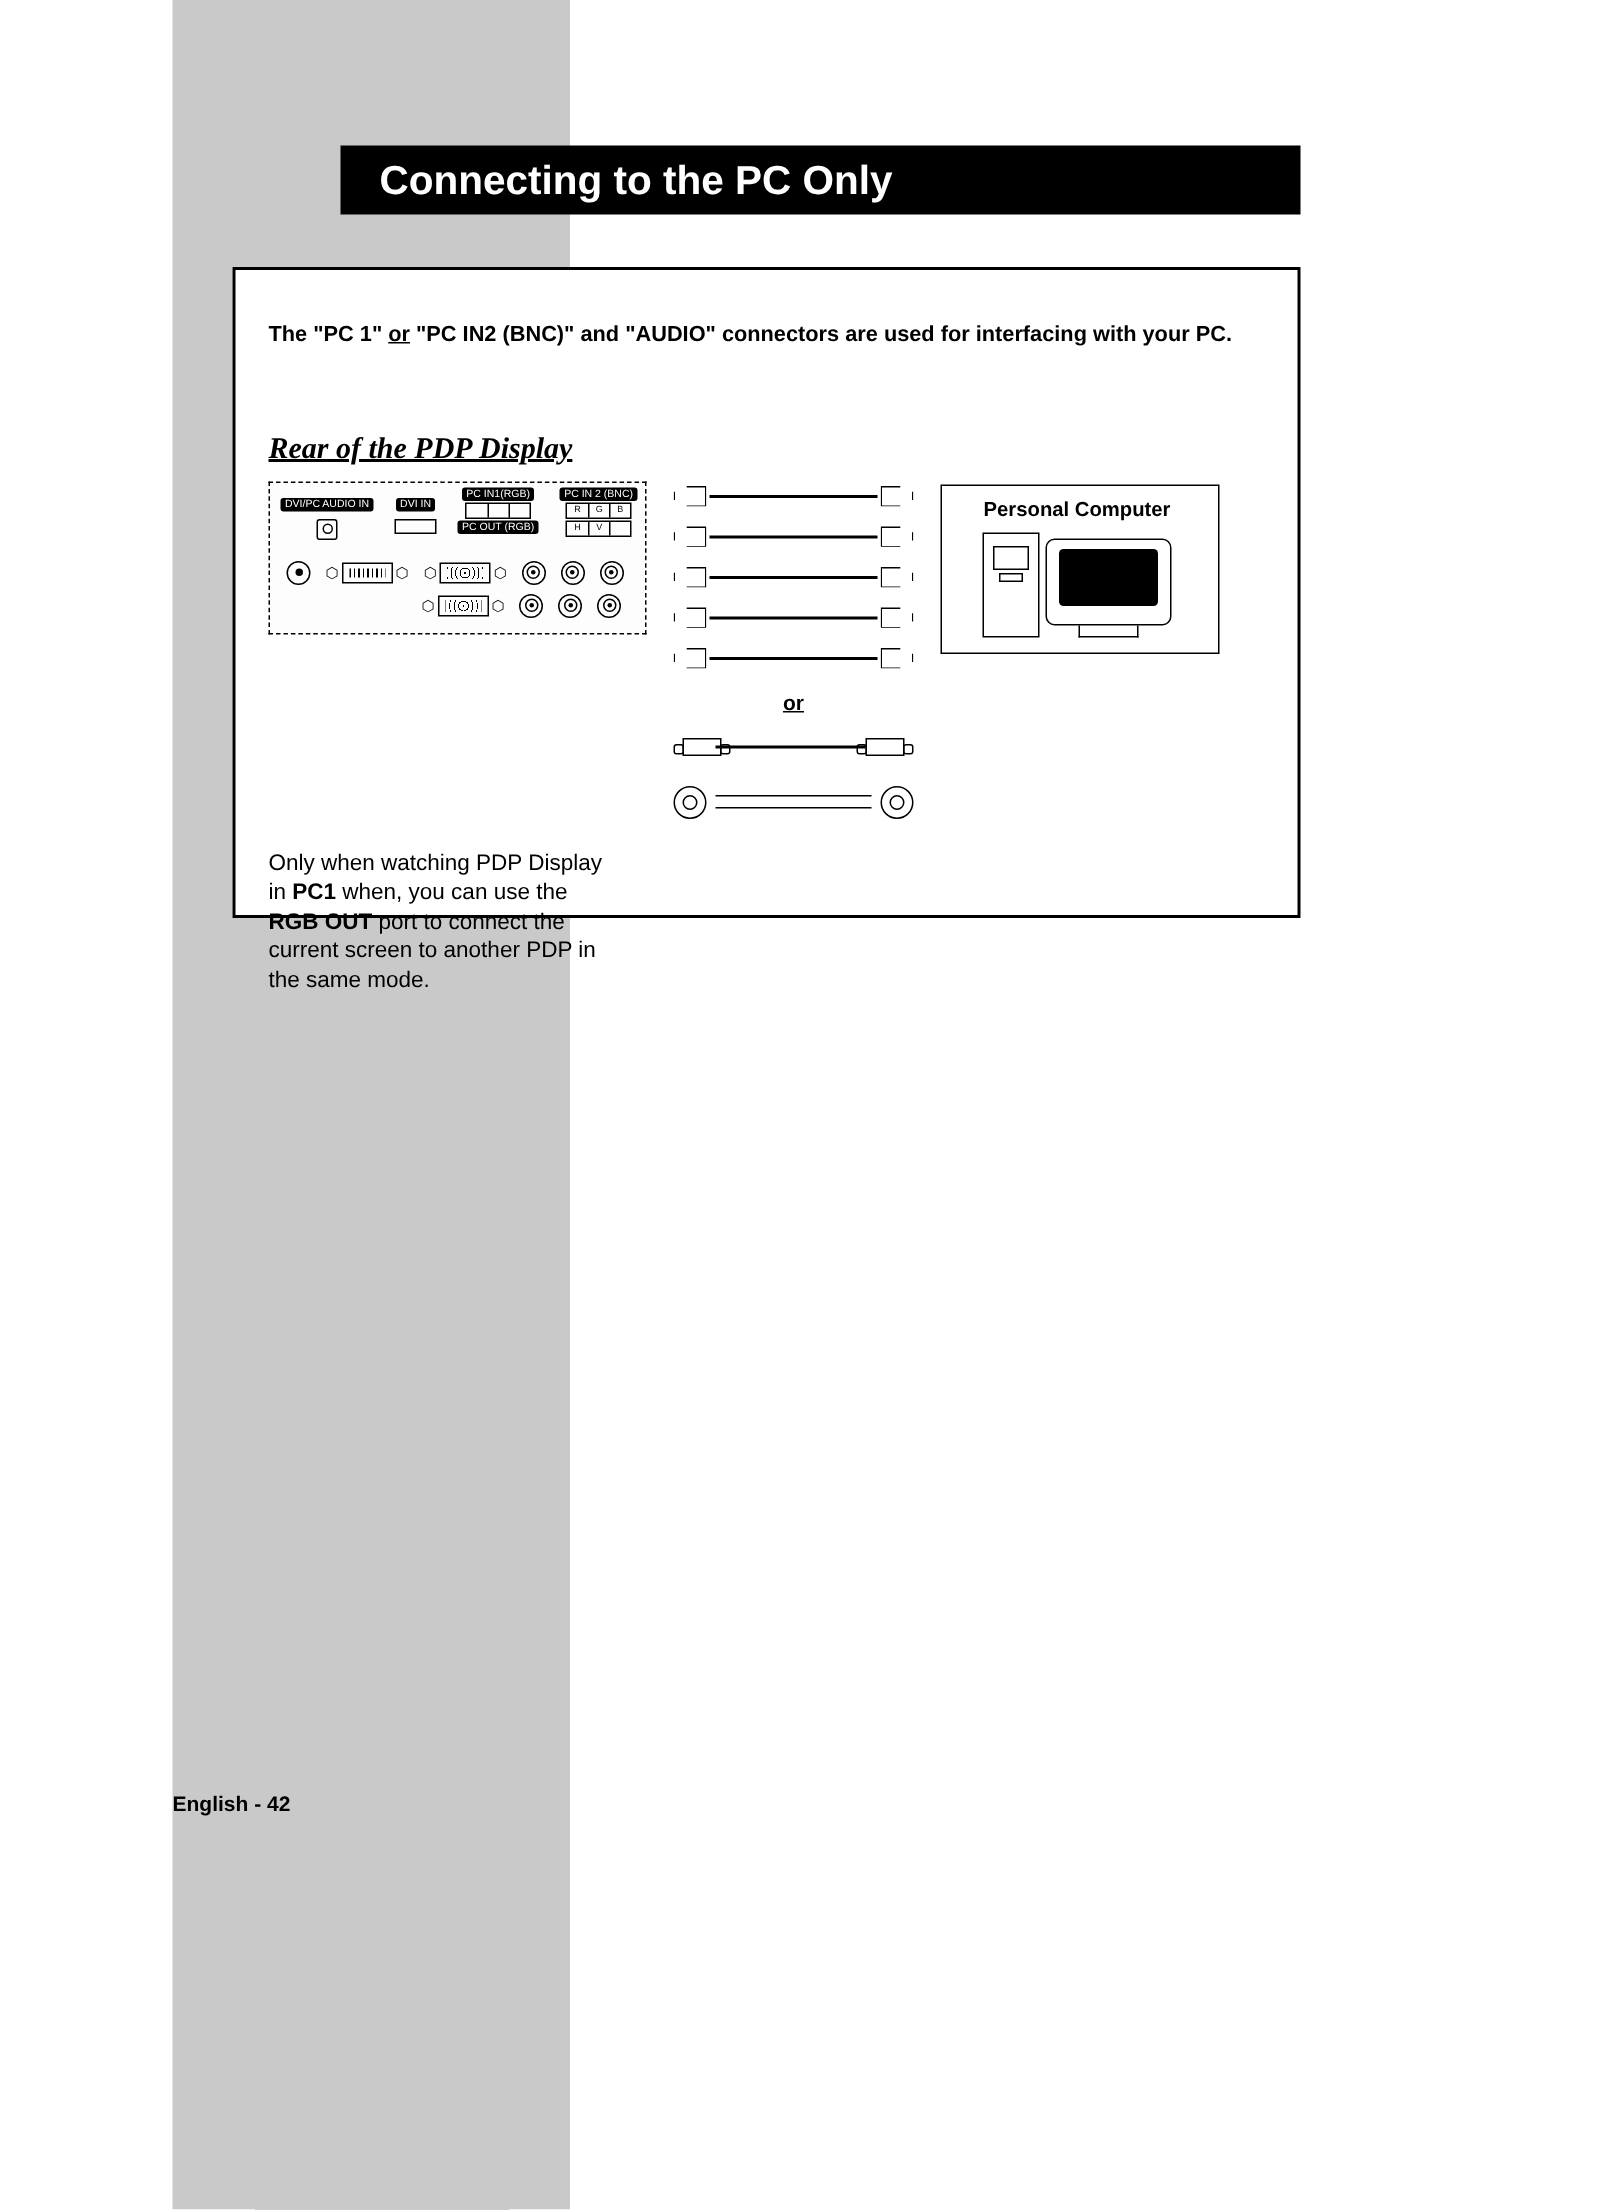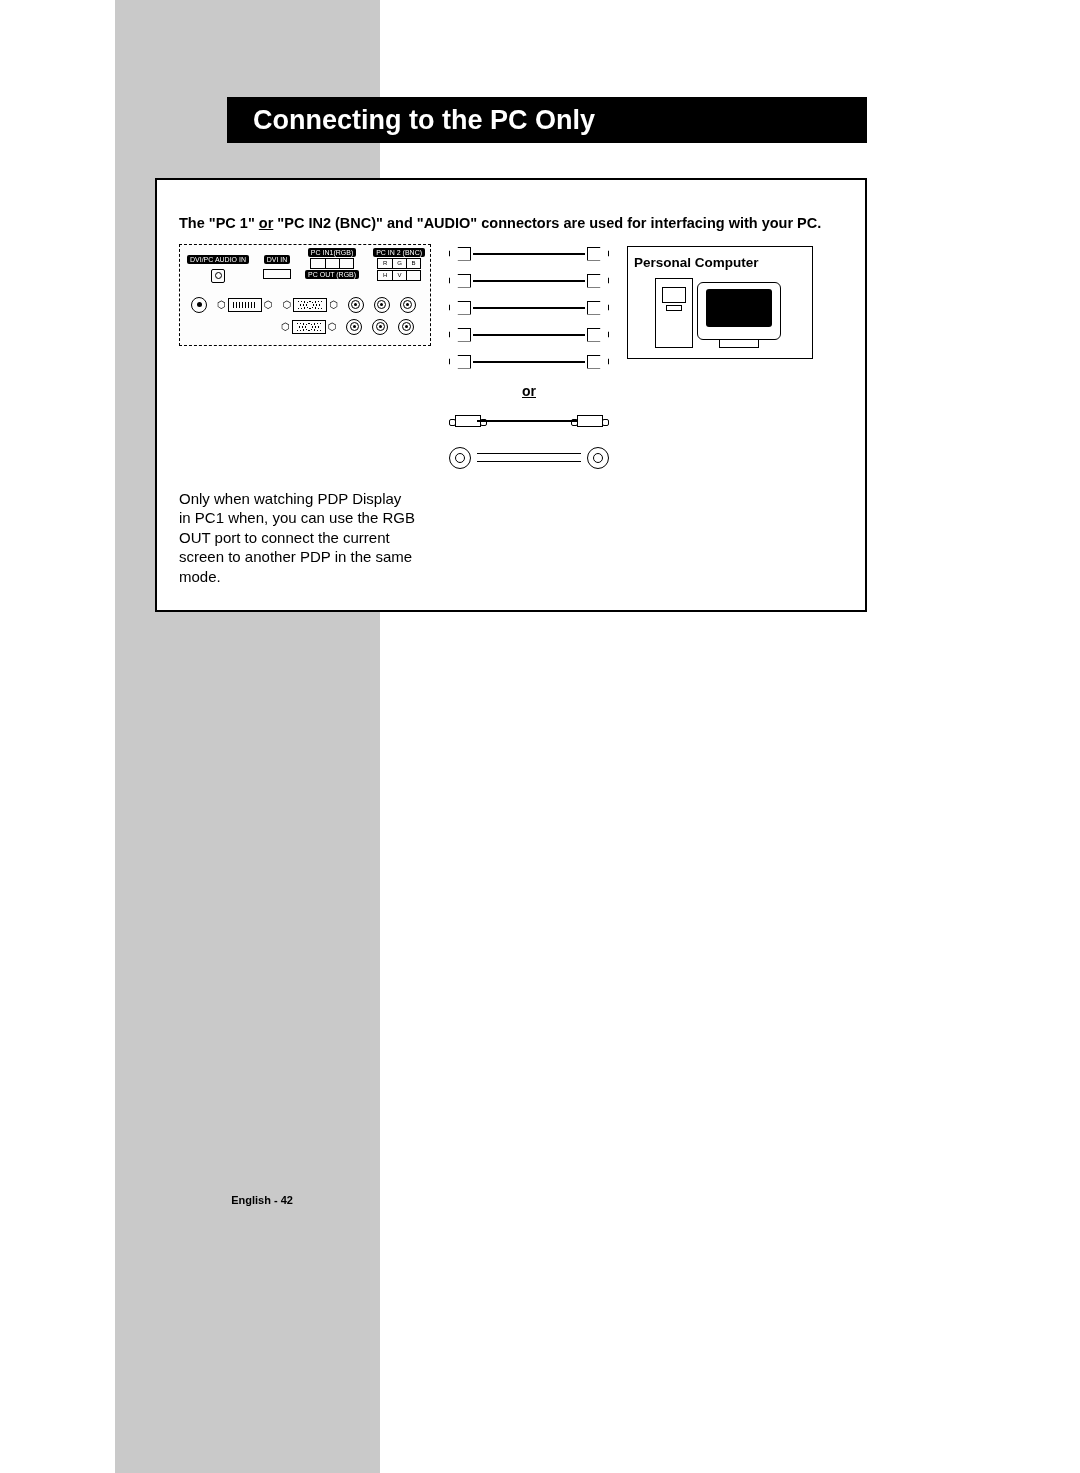--- a/index.html
+++ b/index.html
@@ -218,20 +218,21 @@
     left:50%; top:50%; transform:translate(-50%,-50%);
   }
   .rca.l{ left:0;}
   .rca.r{ right:0;}
 
   
   .pc-box {
     width: 186px;
     border: 1.5px solid #000;
     padding: 8px 10px 10px 6px;
+    text-align: center;
     margin-top: 2px;
   }
   .pc-box-title {
     font-size: 13.5px; font-weight: bold; margin-bottom: 8px;
   }
   .pc-illus {
     display:flex; justify-content:center; align-items:flex-end; gap:4px;
   }
   .tower {
     width:38px; height:70px; border:1.5px solid #000; position:relative; background:#fff;
@@ -255,48 +256,48 @@
     width:40px; height:8px; border:1.5px solid #000; border-top:none; margin:0 auto;
   }
 
   
   .lower-row {
     display:flex; margin-top: 18px; gap: 20px; align-items:flex-start;
   }
   .note {
     font-size: 15px; line-height: 1.3; width: 236px;
   }
-  .note b { font-weight: normal; }
+  .note b { font-weight: bold; }
 
   .footer {
     position:absolute;
     left: 115px;
     width: 294px;
     top: 1194px;
-    text-align:center;
-    font-size: 11px;
+    font-size: 14px;
     font-weight: bold;
     z-index: 3;
   }
 </style>
 </head>
 <body>
 
 <div class="sidebar"></div>
 
 <div class="title-bar">
   <span class="title-text">Connecting to the PC Only</span>
 </div>
 
 <div class="content-frame">
 
   <div class="intro">
     <span>The "PC 1" </span><span class="or">or</span><span> "PC IN2 (BNC)" and "AUDIO" connectors are used for interfacing with your PC.</span>
   </div>
 
+  <div class="subtitle">Rear of the PDP Display</div>
 
   <div class="diagram-row">
 
     <div class="panel-box">
       <div class="panel-top-row">
         <div class="audio-block">
           <span class="label-pill">DVI/PC
 AUDIO IN</span>
           <div class="jack-box"></div>
         </div>

